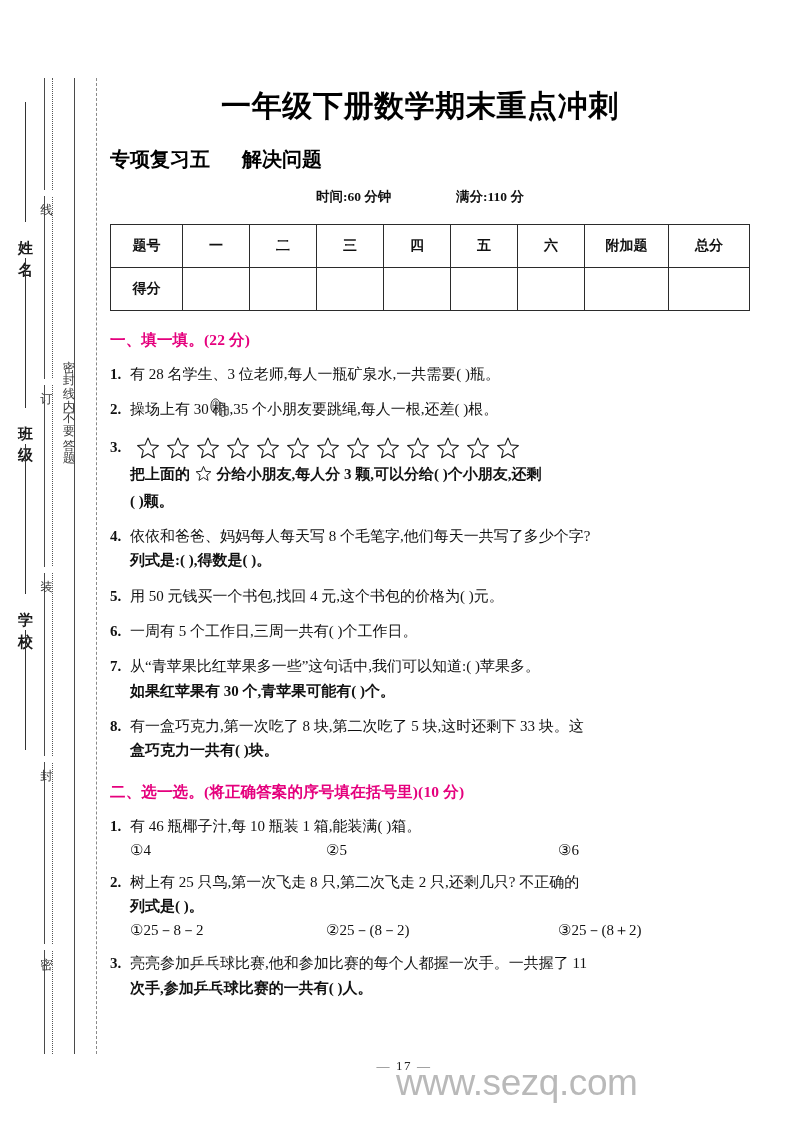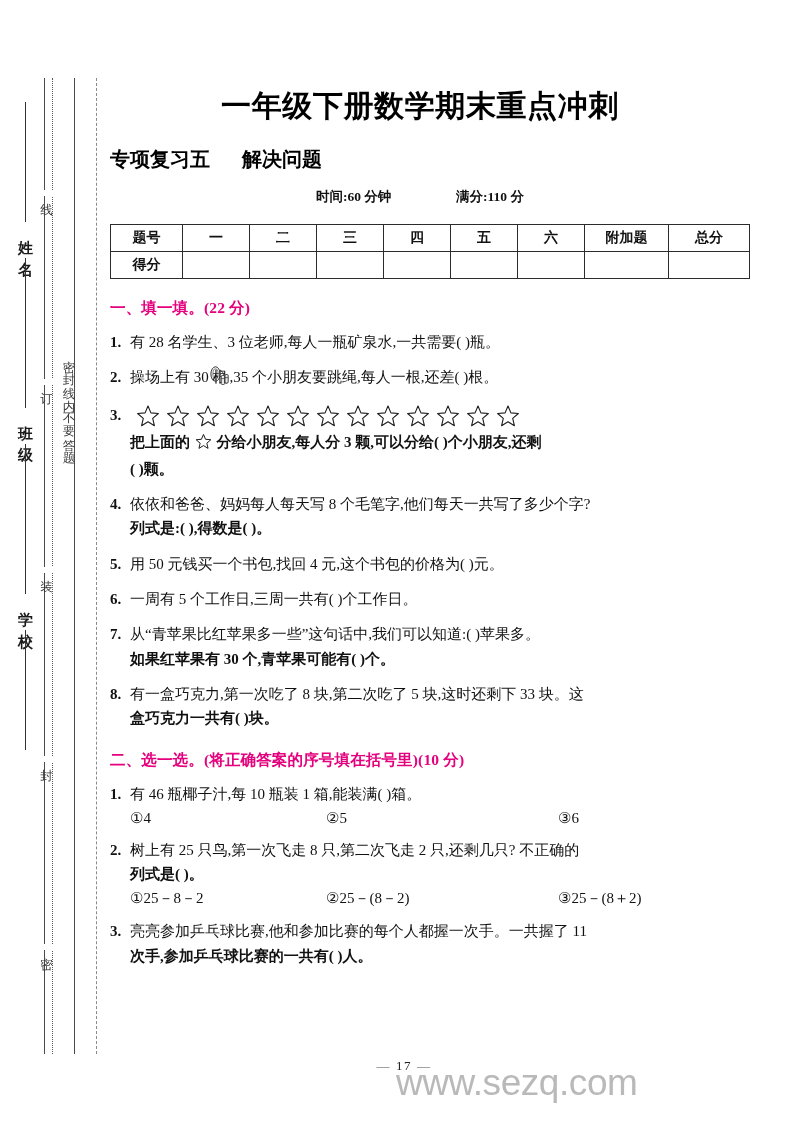--- a/index.html
+++ b/index.html
@@ -137,21 +137,21 @@
 
   
   #score-table {
     margin: 18px 0 0 0;
     border-collapse: collapse;
     width: 608px;
     table-layout: fixed;
   }
   #score-table td {
     border: 1.1px solid #2b2b2b;
-    height: 27px;
+    height: 43px;
     text-align: center;
     vertical-align: middle;
     font-size: 14px;
     font-weight: 700;
     color: #111111;
     padding: 0;
   }
   #score-table col.c-label { width: 72px; }
   #score-table col.c-num   { width: 67px; }
   #score-table col.c-extra { width: 84px; }

